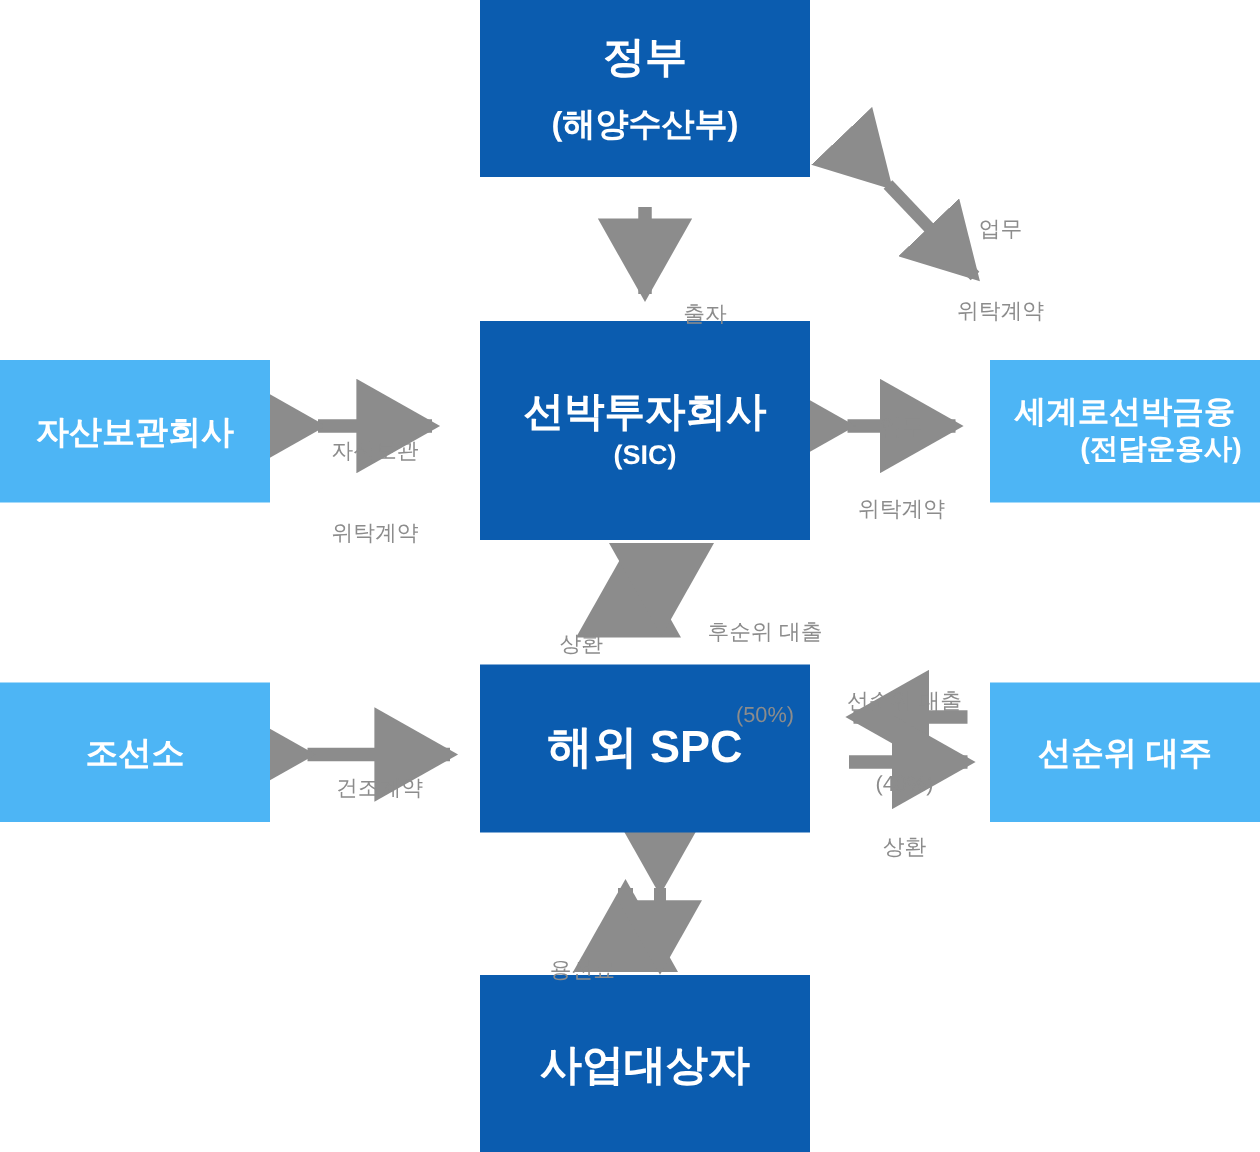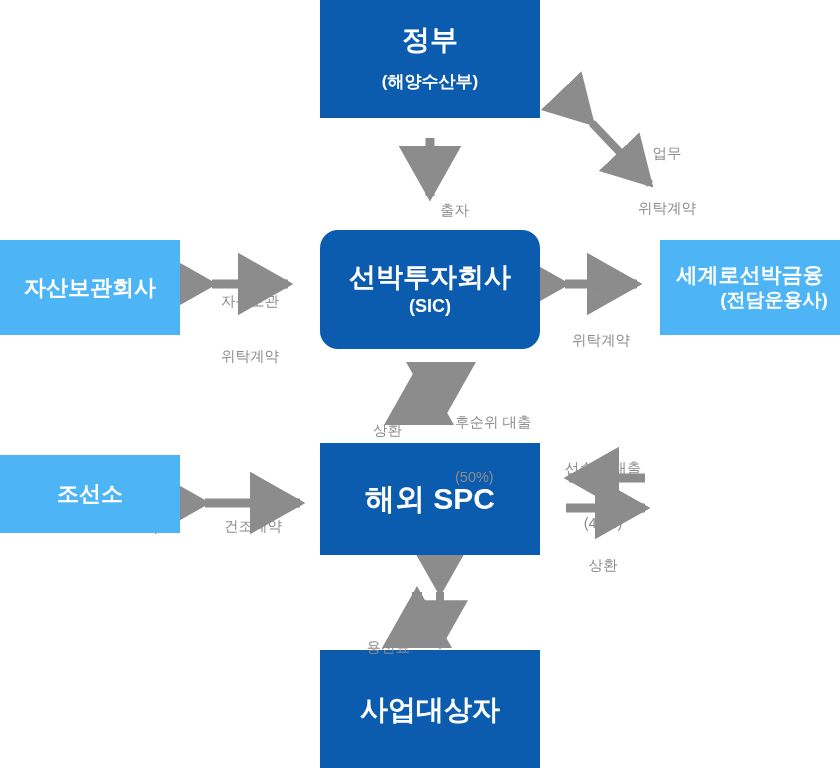--- a/index.html
+++ b/index.html
@@ -22,57 +22,57 @@
   }
   .box .main{font-weight:bold;}
   .box .sub{font-weight:bold;}
 
   .box.dark{background:#0B5CAF;}
   .box.light{background:#4DB5F5;}
 
   
   #box-gov   {left:320px;top:-2px;  width:220px;height:120px;}
   #box-gov   .main{font-size:28px;}
-  #box-gov   .sub{font-size:17px;margin-top:16px;}
-
-  #box-sic   {left:320px;top:230px; width:220px;height:119px;border-radius:18px;}
+  #box-gov   .sub{font-size:22px;margin-top:16px;}
+
+  #box-sic   {left:320px;top:214px; width:220px;height:146px;}
   #box-sic   .main{font-size:27px;}
   #box-sic   .sub{font-size:18px;margin-top:2px;}
 
   #box-custody{left:0px;top:240px; width:180px;height:95px;}
   #box-custody .main{font-size:22px;}
 
   #box-manager{left:660px;top:240px;width:180px;height:95px;}
   #box-manager .main{font-size:21px;}
   #box-manager .sub{font-size:19px;margin-top:1px;margin-left:48px;}
 
   #box-spc   {left:320px;top:443px; width:220px;height:112px;}
   #box-spc   .main{font-size:30px;}
 
-  #box-yard  {left:0px;top:455px;  width:180px;height:78px;}
+  #box-yard  {left:0px;top:455px;  width:180px;height:93px;}
   #box-yard  .main{font-size:22px;}
 
   #box-senior{left:660px;top:455px;width:180px;height:93px;}
   #box-senior .main{font-size:22px;}
 
   #box-obligor{left:320px;top:650px;width:220px;height:120px;}
   #box-obligor .main{font-size:28px;}
 
   
   .lbl{
     position:absolute;
     color:#8C8C8C;
     font-size:14.5px;
     line-height:1.25;
     text-align:center;
     white-space:pre;
     font-family:"Liberation Sans","DejaVu Sans",sans-serif;
   }
   .lbl.left-al{text-align:right;}
-  .lbl.right-al{text-align:left;}
+  .lbl.right-al{text-align:center;}
 
   svg.arrows{
     position:absolute;left:0;top:0;
     width:840px;height:768px;
     pointer-events:none;
   }
 </style>
 </head>
 <body>
 
@@ -153,20 +153,23 @@
   </div>
 
   <div class="box dark" id="box-spc">
     <span class="main">해외 SPC</span>
   </div>
 
   <div class="box light" id="box-yard">
     <span class="main">조선소</span>
   </div>
 
+  <div class="box light" id="box-senior">
+    <span class="main">선순위 대주</span>
+  </div>
 
   <div class="box dark" id="box-obligor">
     <span class="main">사업대상자</span>
   </div>
 
   <div class="lbl" style="left:612px;top:108px;width:110px;">
     <div>업무</div>
     <div>위탁계약</div>
   </div>
 

